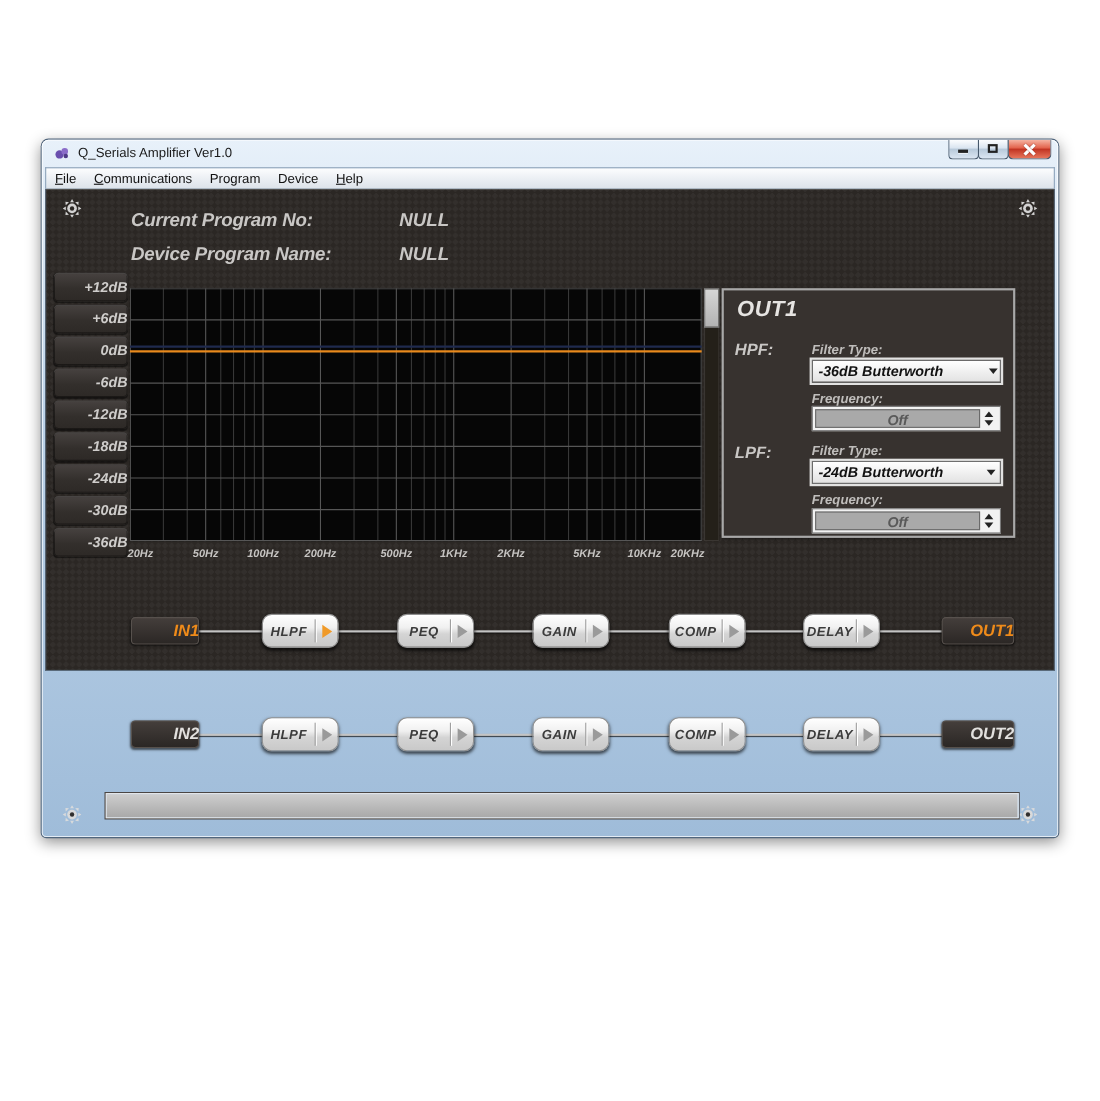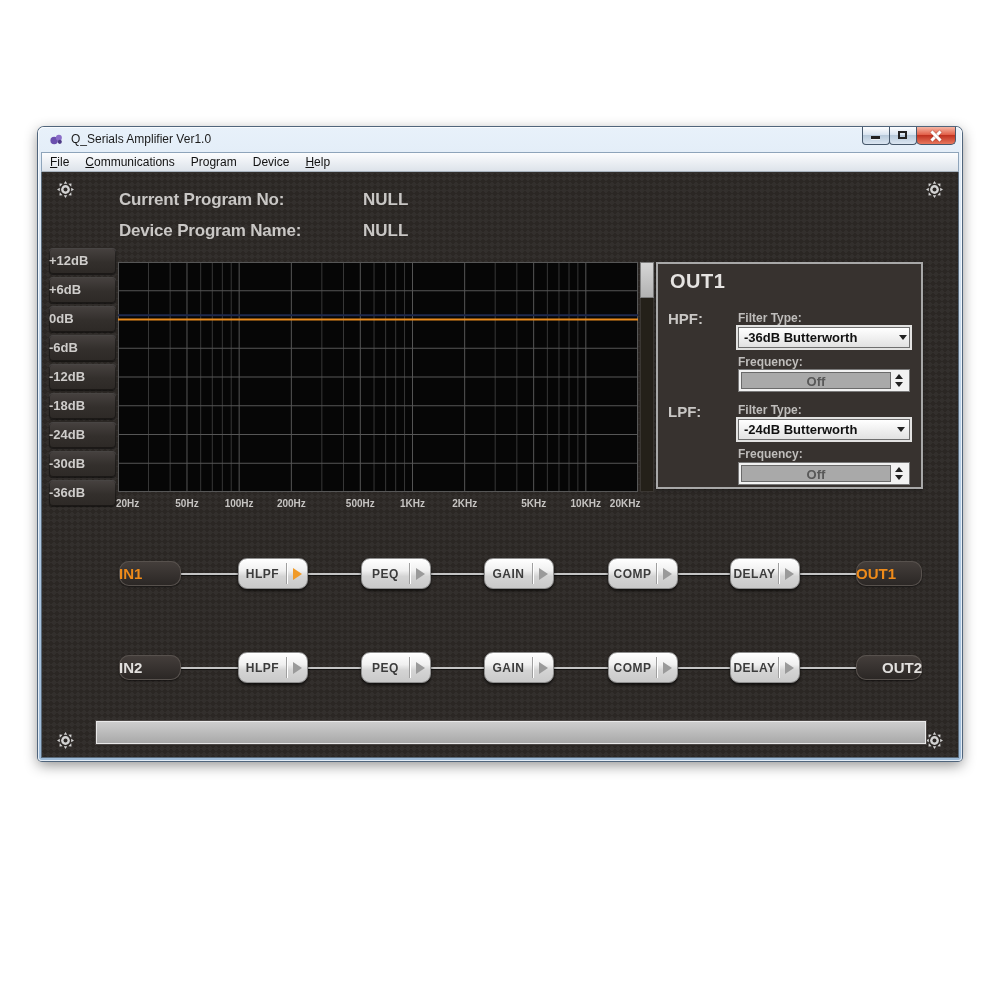--- a/index.html
+++ b/index.html
@@ -30,38 +30,38 @@
   .glyph-x:before { transform:rotate(45deg); } .glyph-x:after { transform:rotate(-45deg); }
 
   
   .menubar { height:20px; background:linear-gradient(#fcfdfe,#e9edf2 60%,#dde3ea);
     border:1px solid #8ea4ba; border-bottom:1px solid #a9b4bf; display:flex; 
     font-size:12px; color:#111; }
   .menu-item { padding:2px 8px; cursor:default; }
   .menu-item u { text-decoration:underline; }
 
   
-  .client { position:relative; height:586px; border:1px solid #5a6a7a; border-top:none;
+  .client { position:relative; height:438px; border:1px solid #5a6a7a; border-top:none;
     background-color:#2b2724;
     background-image:
       linear-gradient(45deg, rgba(255,255,255,.04) 25%, transparent 25%, transparent 75%, rgba(255,255,255,.04) 75%),
       linear-gradient(-45deg, rgba(255,255,255,.035) 25%, transparent 25%, transparent 75%, rgba(255,255,255,.035) 75%);
-    background-size:6px 6px,6px 6px; }
+    background-size:6px 6px,6px 6px;font-style:italic; }
 
   .gear { position:absolute; width:17px; height:17px; opacity:.95; }
   .gear.tl{left:15px; top:9px;} .gear.tr{right:15px; top:9px;}
   .gear.bl{left:15px; top:560px;} .gear.br{right:15px; top:560px;}
 
   .prog-row { position:absolute; left:77px; font-size:17px; font-weight:bold; color:#c9c7c5;
     letter-spacing:-0.2px; }
   .prog-val { position:absolute; left:321px; font-size:17px; font-weight:bold; color:#c9c7c5; }
 
   
   .db-col { position:absolute; left:7px; top:76px; width:67px; display:flex; flex-direction:column; gap:3px; }
-  .db-btn { height:26px; line-height:26px; text-align:left; font-size:13px; font-weight:bold;
+  .db-btn { height:26px; line-height:26px; text-align:right; font-size:13px; font-weight:bold;
     color:#cfcdcb; border-radius:4px;
     background:linear-gradient(#474240,#332f2c 55%,#2d2926);
     box-shadow:inset 0 1px 0 rgba(255,255,255,.14), inset 0 0 0 1px rgba(0,0,0,.4), 0 1px 1px rgba(0,0,0,.5); }
 
   
   .graph { position:absolute; left:76px; top:90px; width:520px; height:230px; background:#060606; }
   .vscroll { position:absolute; left:598px; top:90px; width:14px; height:230px;
     background:#242019; box-shadow:inset 0 0 0 1px #3a3632; }
   .vscroll-thumb { position:absolute; left:0; top:0; width:14px; height:36px;
     background:linear-gradient(#d6d6d6,#b2b2b2); border:1px solid #7e7e7e; }
@@ -87,22 +87,22 @@
   .spin-field { flex:1; background:#a9a9a9; border:1px solid #6a6a6a; text-align:center;
     font-size:13px; font-weight:bold; color:#595959; line-height:17px; }
   .spin-btns { width:16px; display:flex; flex-direction:column; align-items:center; justify-content:space-around; }
   .tri-up { border-left:4px solid transparent; border-right:4px solid transparent; border-bottom:5px solid #222; }
   .tri-dn { border-left:4px solid transparent; border-right:4px solid transparent; border-top:5px solid #222; }
 
   
   .chain-row { position:absolute; left:77px; width:803px; height:32px; }
   .chain-line { position:absolute; left:60px; width:679px; top:15px; height:2px;
     background:#c4c4c4; box-shadow:0 1px 1px rgba(0,0,0,.7); }
-  .io-box { position:absolute; top:3px; width:62px; height:25px; line-height:25px; text-align:left;
-    font-size:15px; font-weight:bold; border-radius:10px;
+  .io-box { position:absolute; top:3px; width:62px; height:25px; line-height:25px; text-align:right;
+    font-size:15px; font-weight:bold; border-radius:4px;
     background:linear-gradient(#453f3c,#2a2624); box-shadow:inset 0 0 0 1px #57514d, 0 1px 2px rgba(0,0,0,.6); }
   .io-box.out { width:66px; }
   .io-orange { color:#ef8b1a; } .io-white { color:#e2e0de; }
   .block-btn { position:absolute; top:0; width:70px; height:31px; border-radius:9px;
     background:linear-gradient(#ffffff,#f0f0f0 40%,#d4d4d4 60%,#c9c9c9);
     border:1px solid #8f8f8f; box-shadow:0 2px 3px rgba(0,0,0,.65), inset 0 1px 0 #fff;
     display:flex; align-items:center; cursor:default; }
   .block-label { flex:1; text-align:center; font-size:12px; font-weight:bold; color:#3c3c3c; letter-spacing:.5px; }
   .block-div { width:1px; height:21px; background:#9f9f9f; box-shadow:1px 0 0 #fff; }
   .block-arrow { width:20px; display:flex; justify-content:center; }

